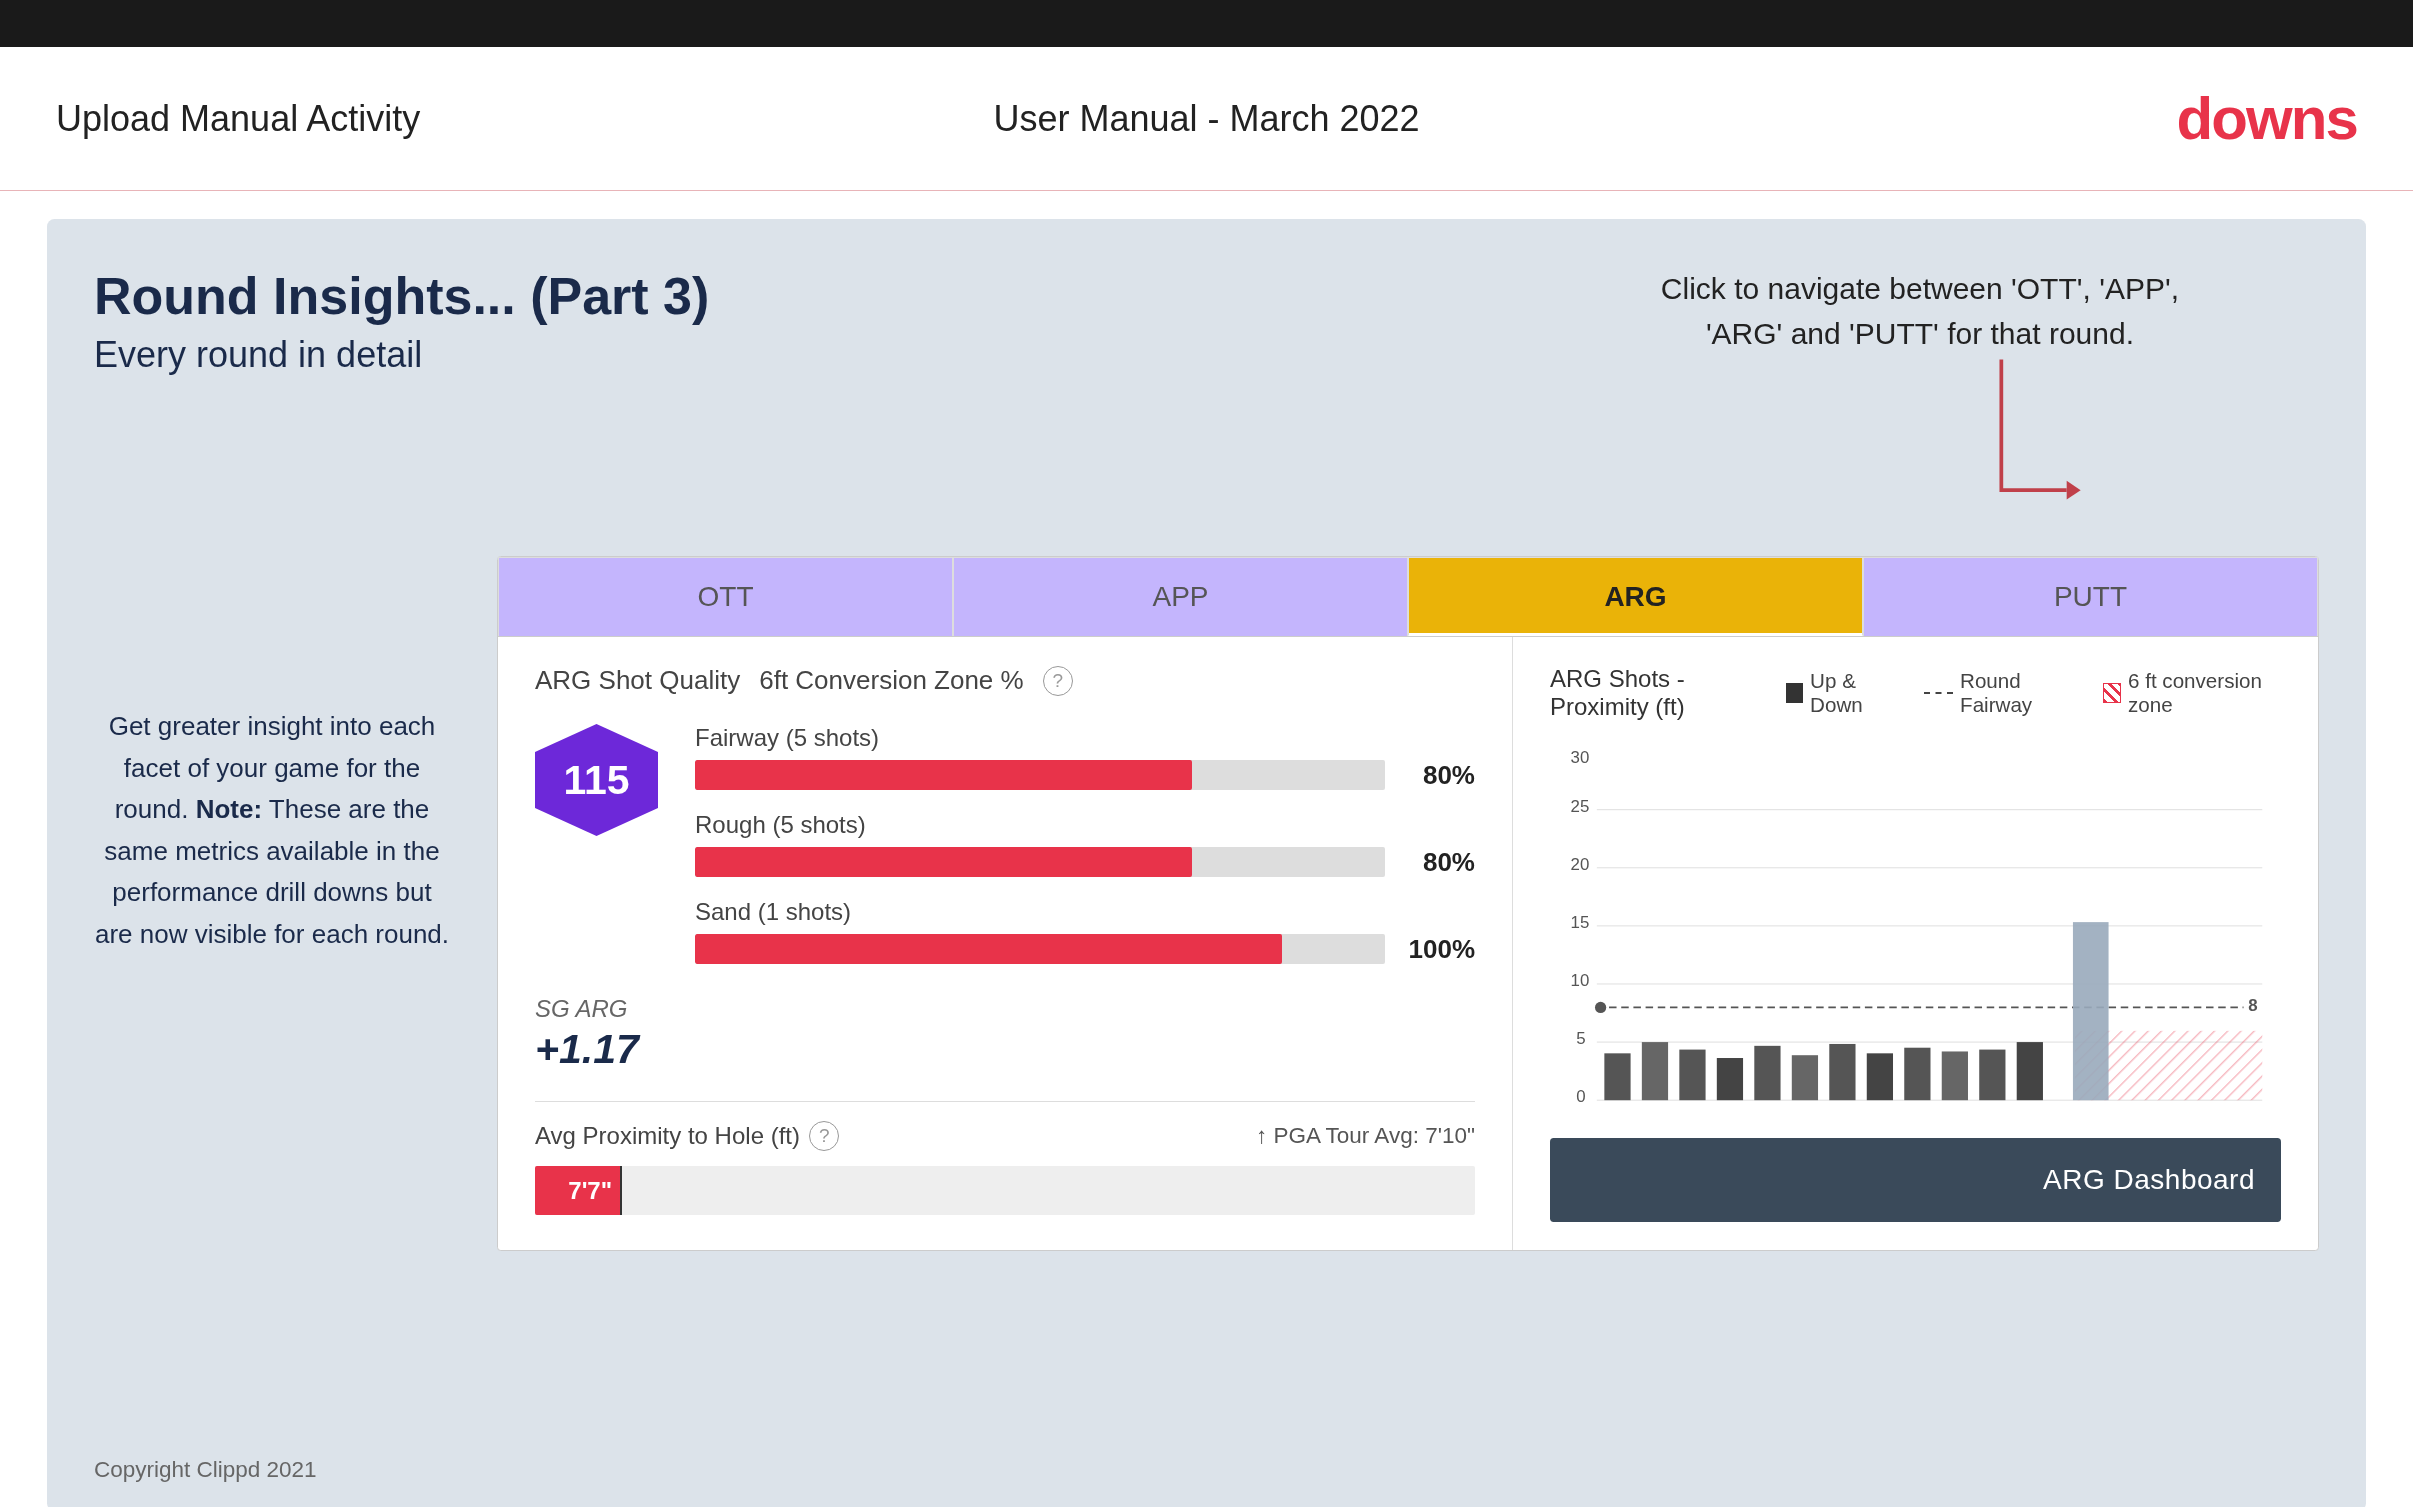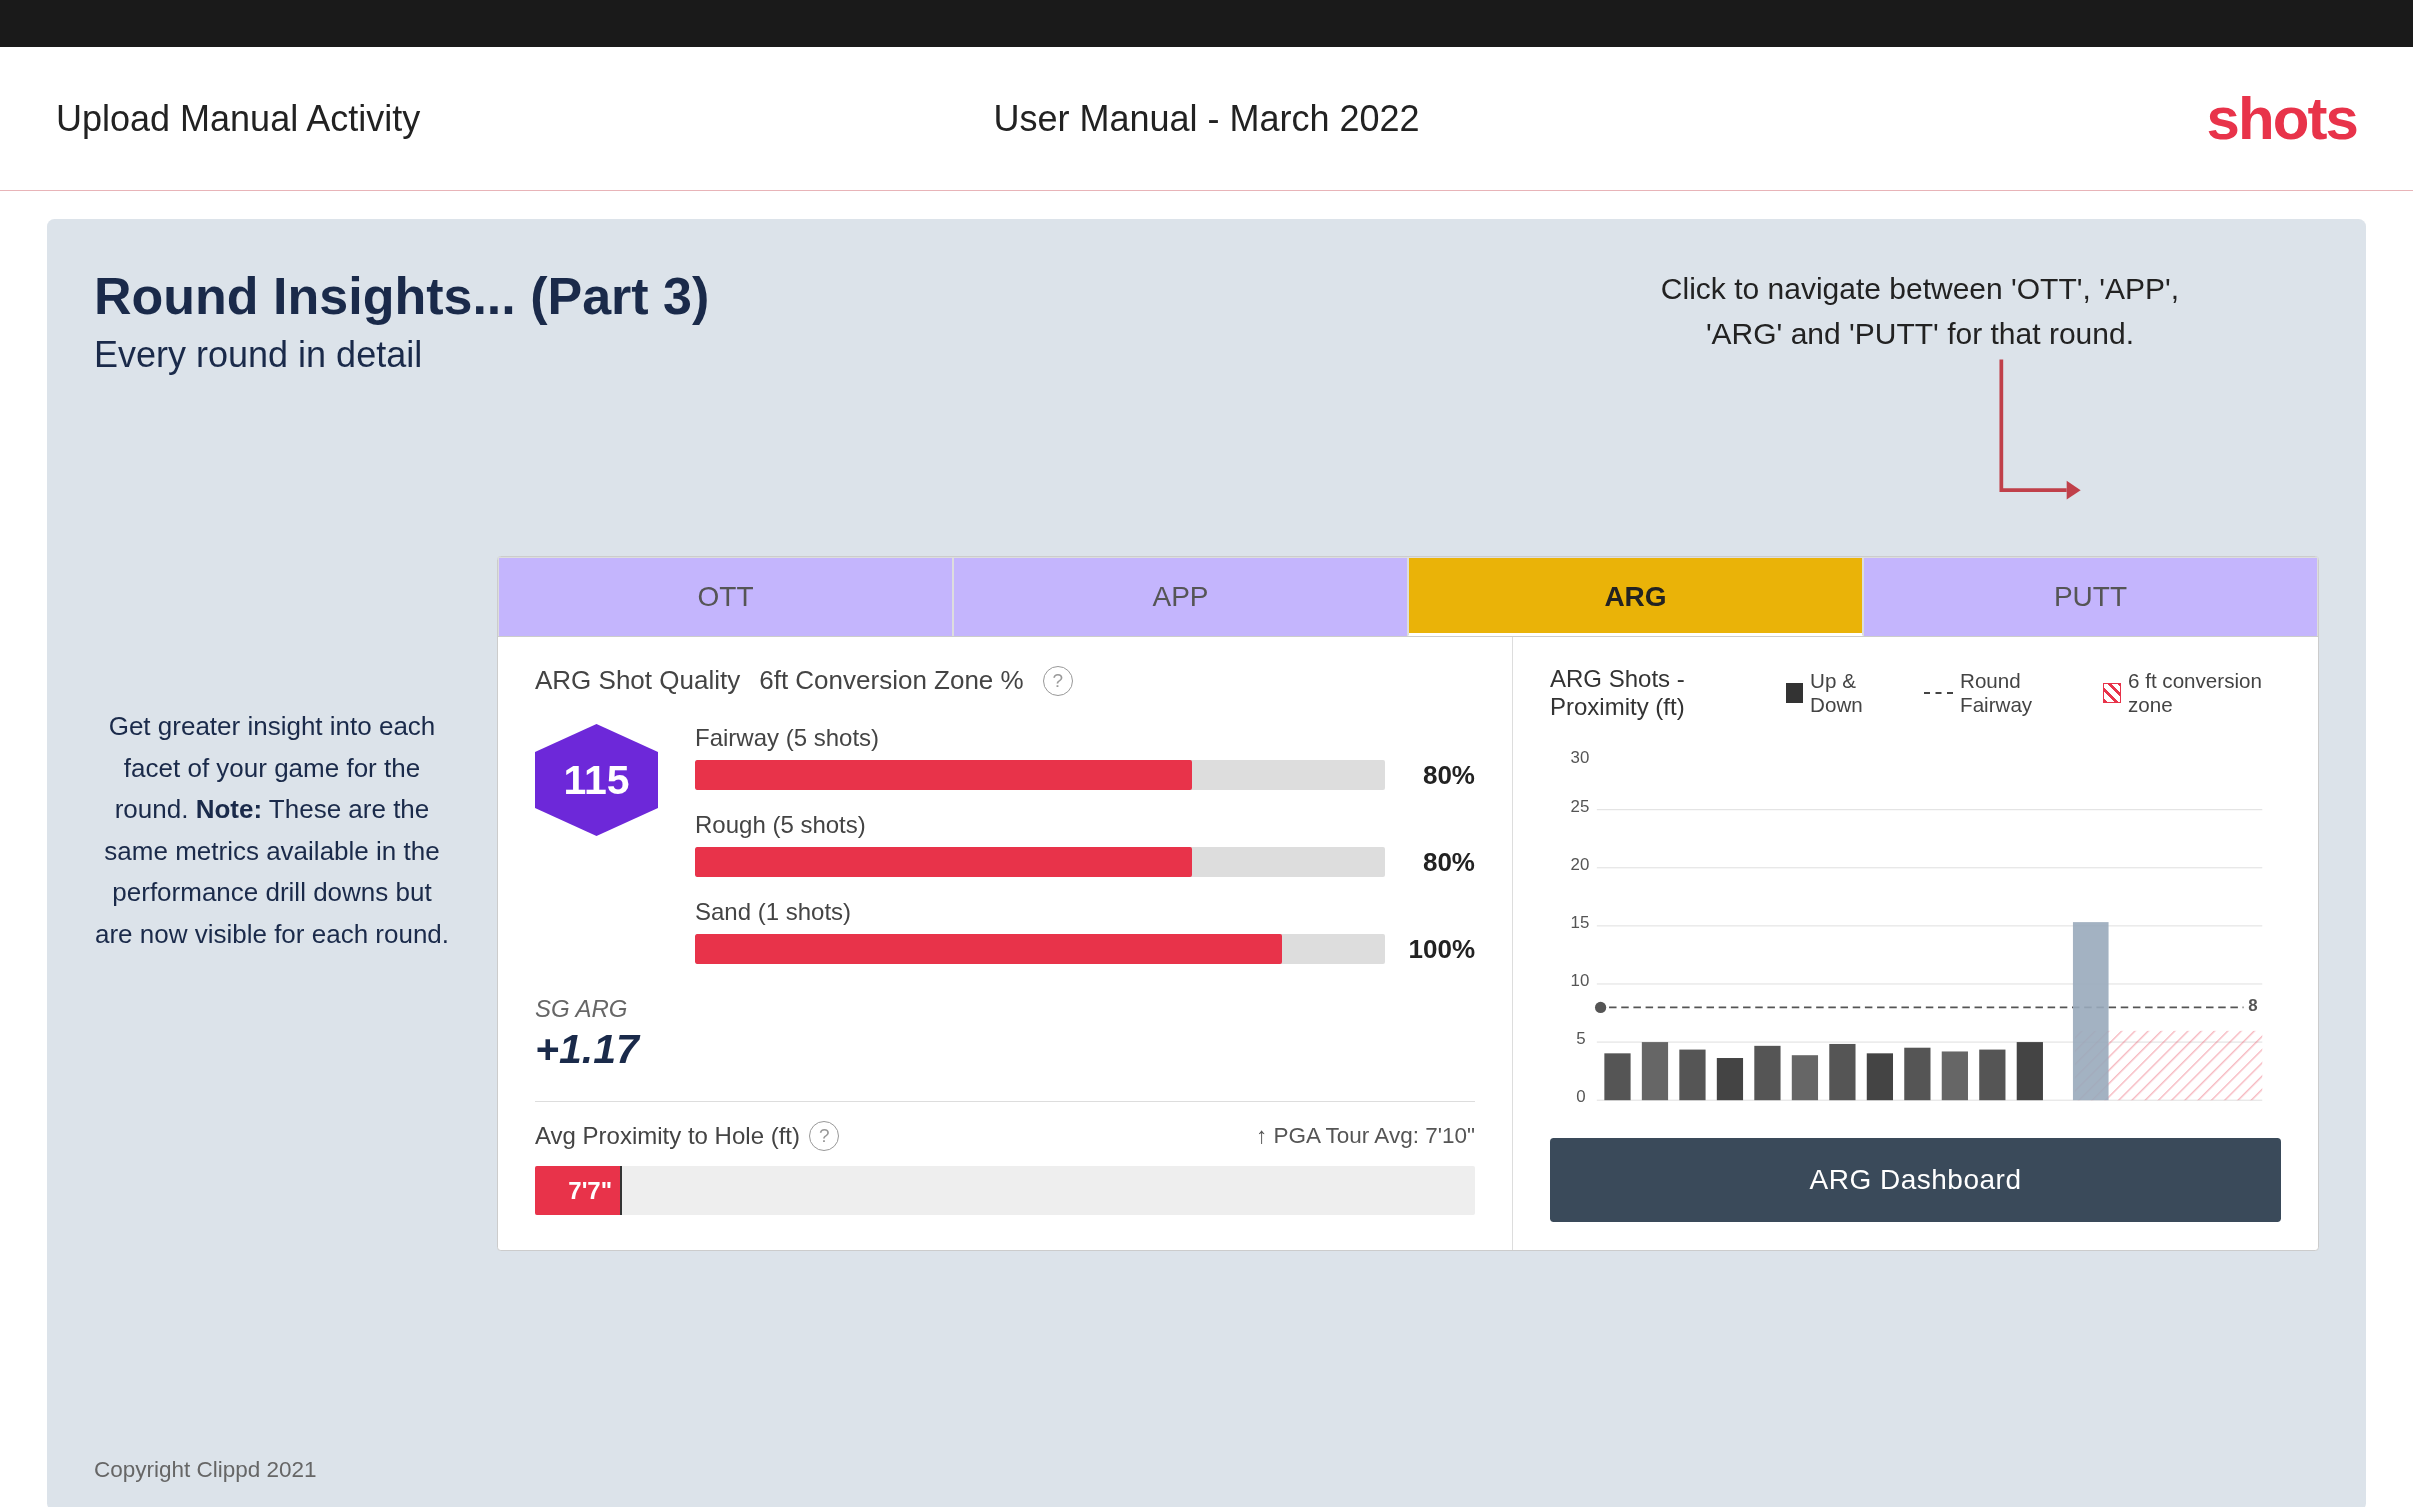--- a/index.html
+++ b/index.html
@@ -405,20 +405,21 @@
       width: 100%;
       background: #3a4a5a;
       color: #fff;
       border: none;
       padding: 26px;
       font-size: 28px;
       cursor: pointer;
       border-radius: 3.7px;
       font-weight: 500;
       letter-spacing: 0.5px;
+      text-align: right;
     }
 
     
     .arrow-svg {
       position: absolute;
       top: 131px;
       right: 262px;
       width: 112px;
       height: 187px;
     }
@@ -445,21 +446,21 @@
     }
   </style>
 </head>
 <body>
 
 <div class="top-bar"></div>
 
 <div class="header">
   <div class="header-left">Upload Manual Activity</div>
   <div class="header-center">User Manual - March 2022</div>
-  <div class="clippd-logo">shots</div>
+  <div class="clippd-logo">downs</div>
 </div>
 
 <div class="main-content">
 
   <div class="section-title">Round Insights... (Part 3)</div>
   <div class="section-subtitle">Every round in detail</div>
 
   <div class="nav-annotation">
     <span style="white-space: pre-line;">Click to navigate between 'OTT', 'APP',
 'ARG' and 'PUTT' for that round.</span>

